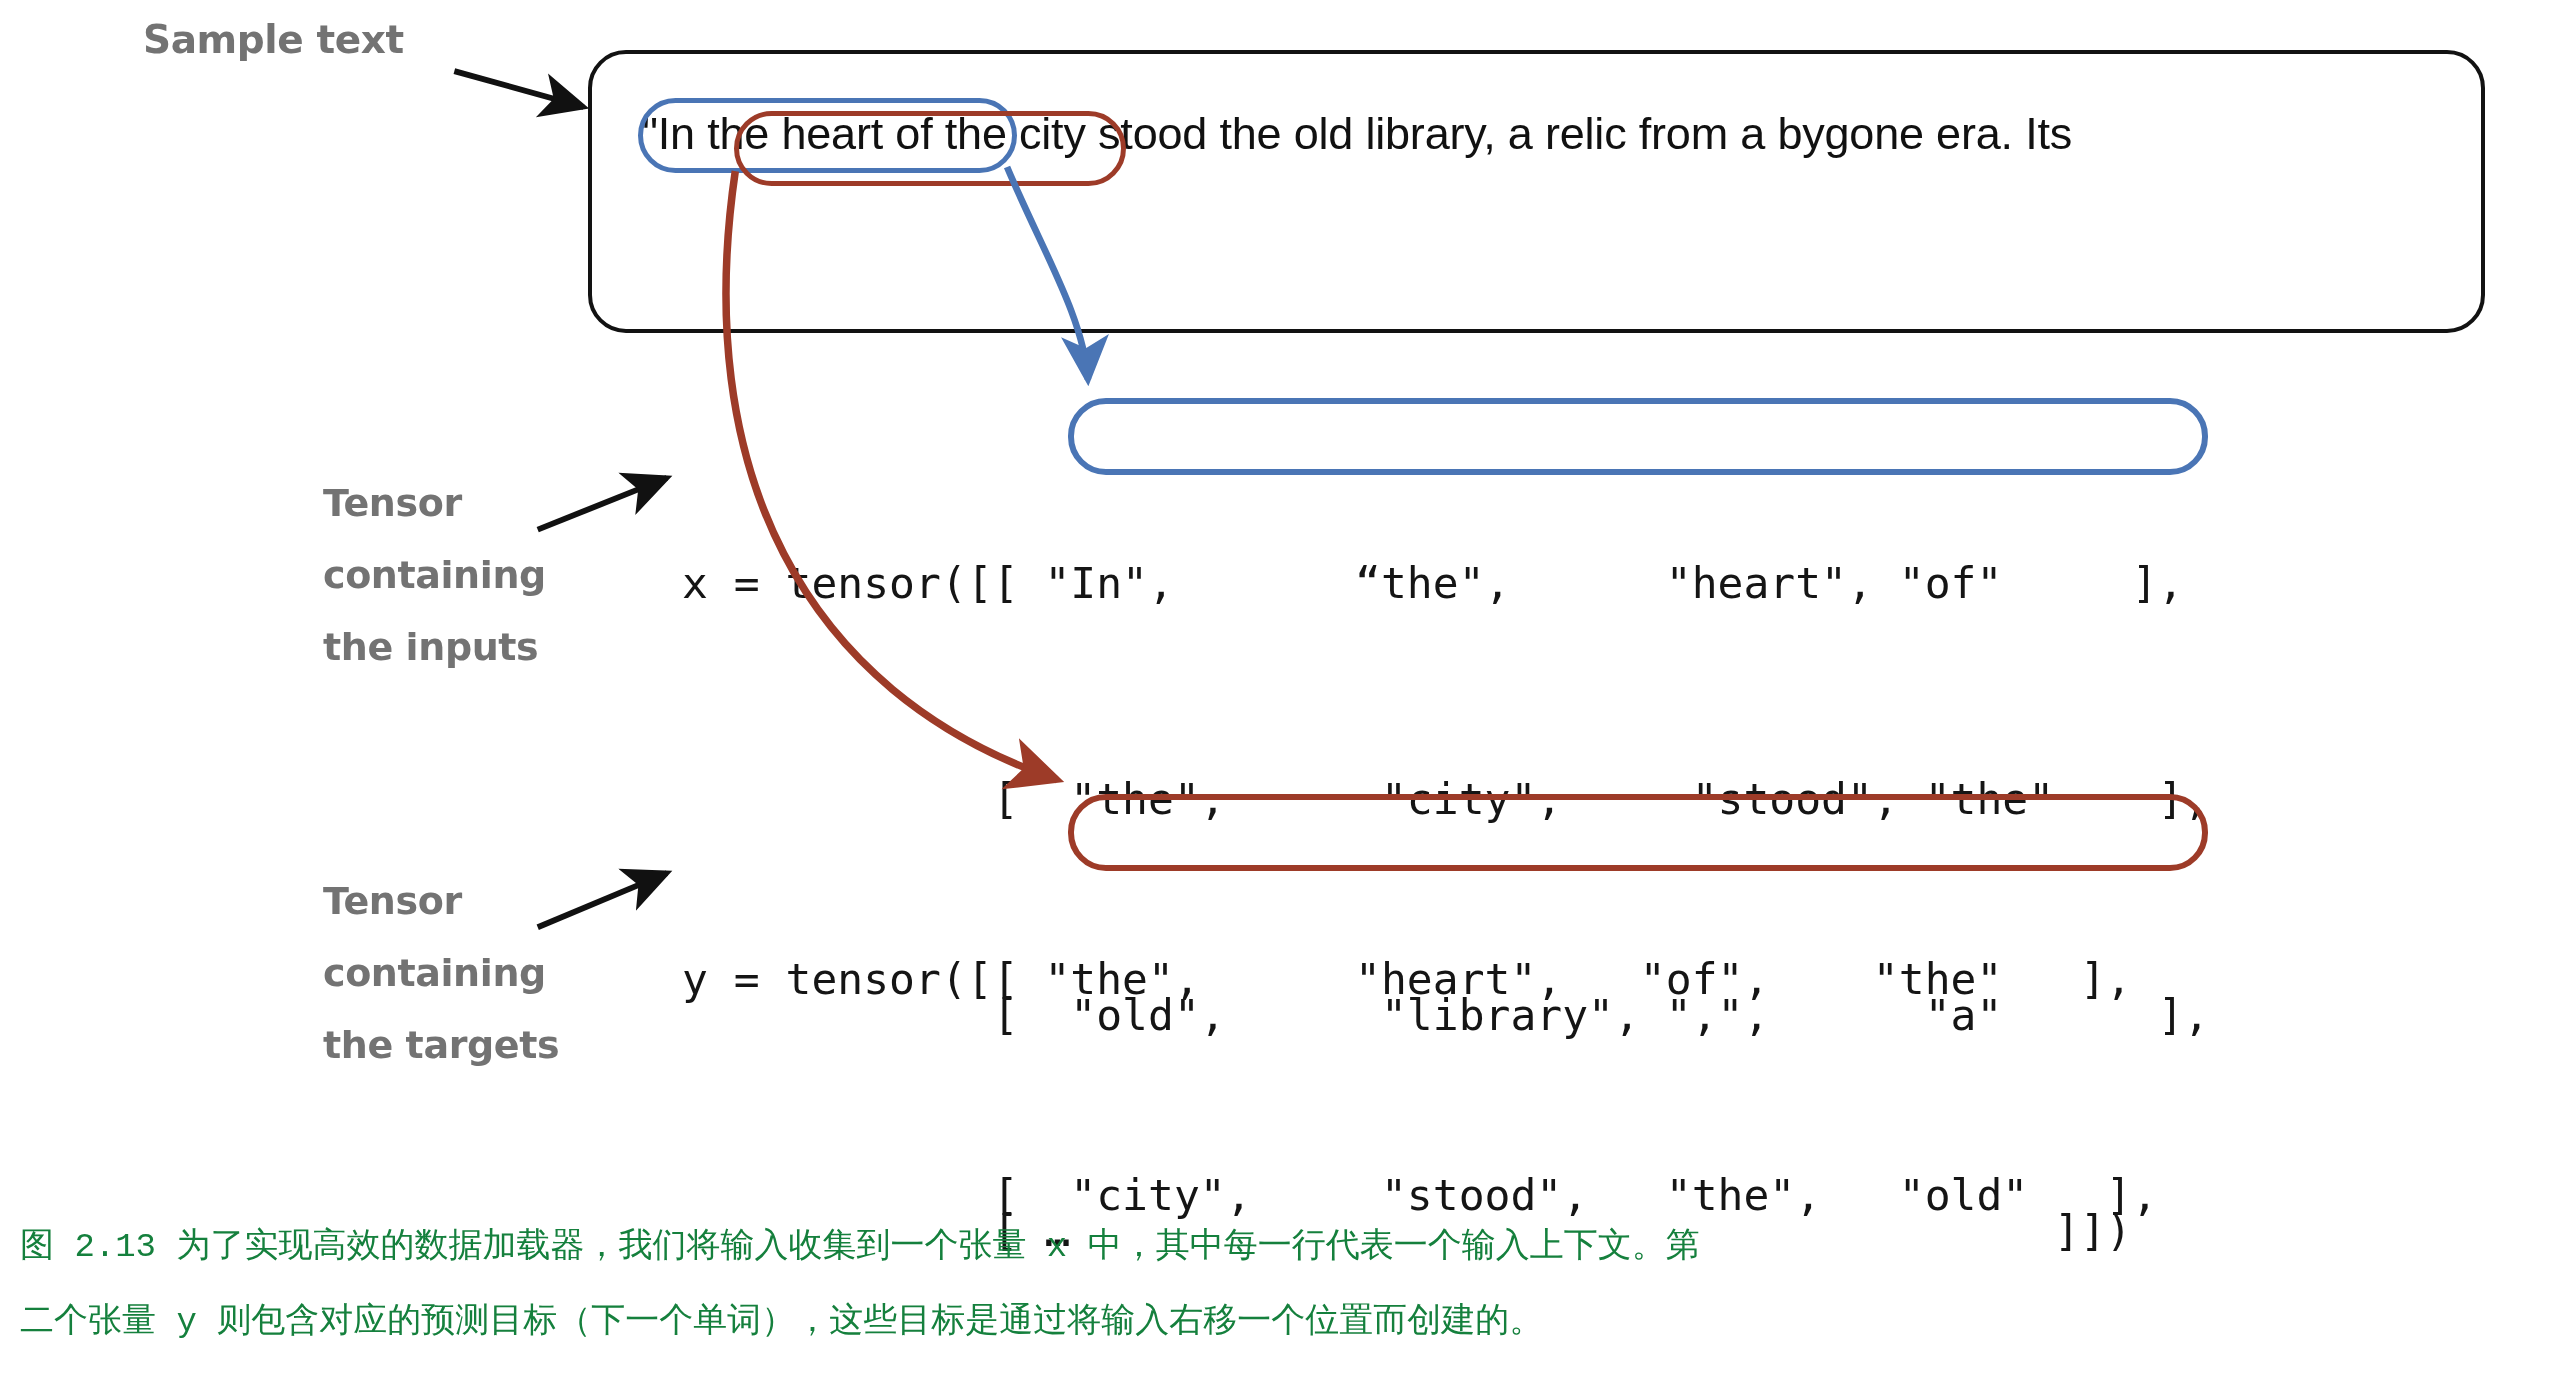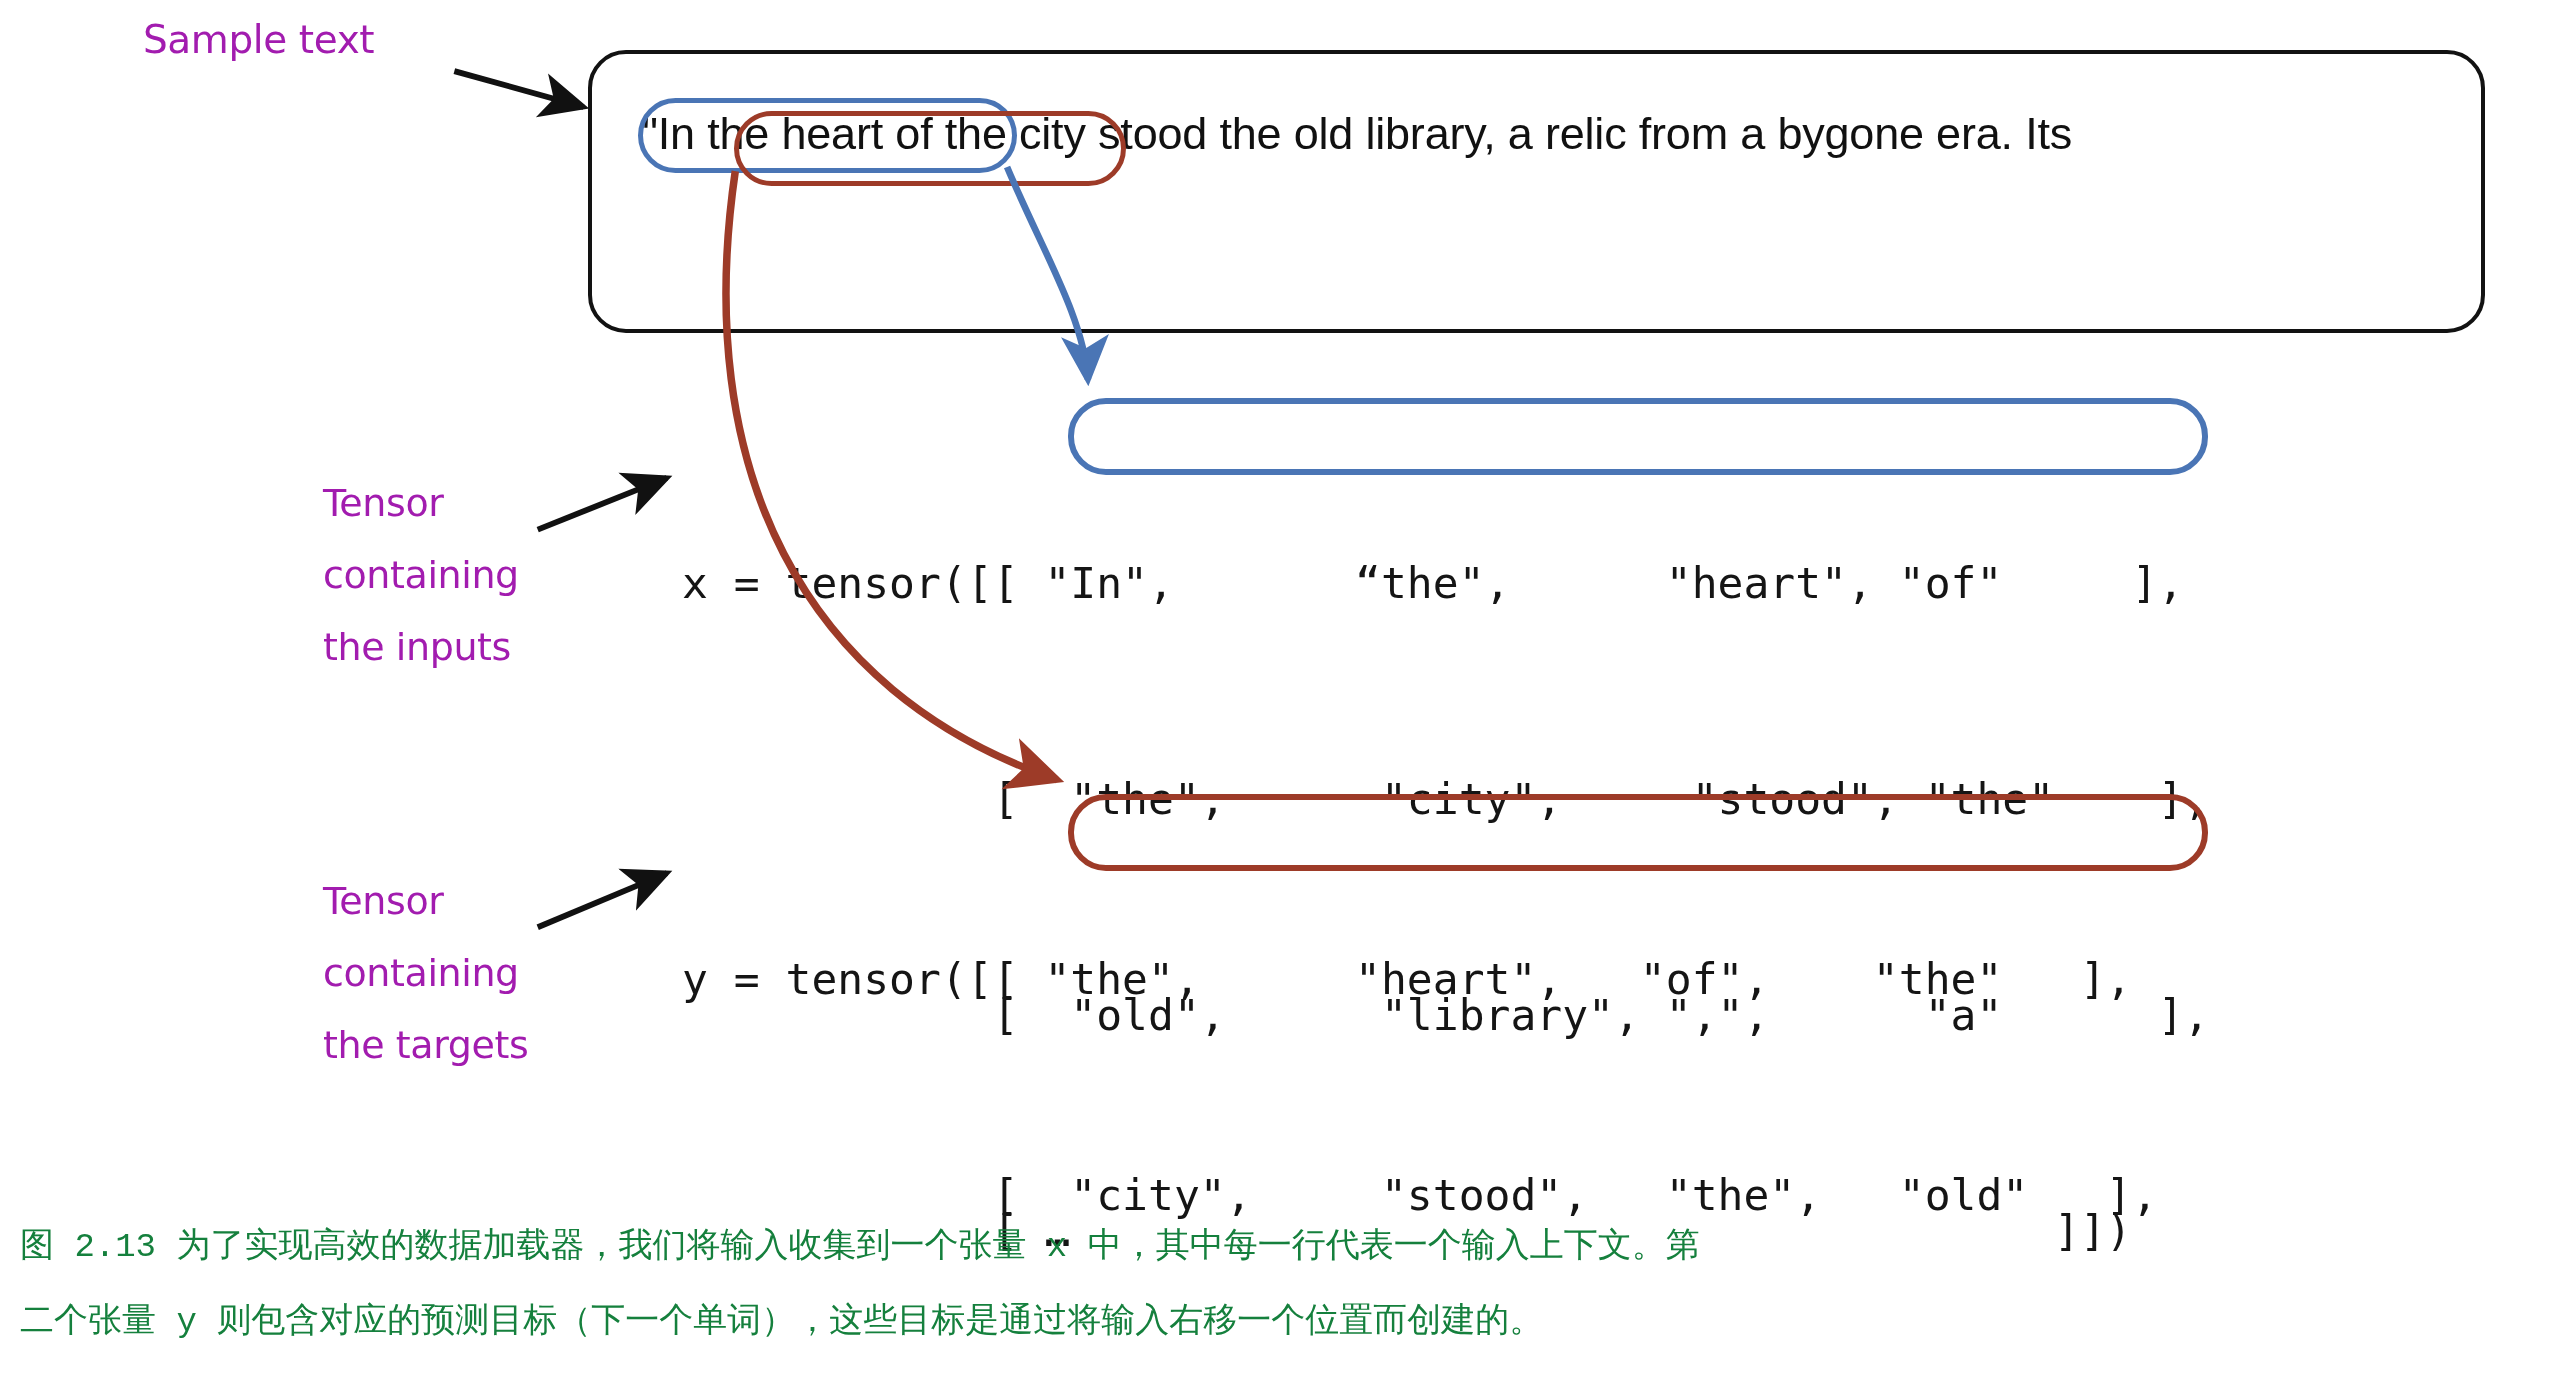--- a/index.html
+++ b/index.html
@@ -19,22 +19,22 @@
     position: absolute;
     left: 0; top: 0;
     width: 2576px;
     height: 1391px;
   }
 
   
   .anno-label {
     position: absolute;
     font-family: "DejaVu Sans", sans-serif;
-    font-weight: 400;
-    color: #a21caf;
+    font-weight: 700;
+    color: #737373;
     font-size: 38px;
     line-height: 72px;
     letter-spacing: -0.4px;
     white-space: pre;
   }
   #sample-text-label {
     left: 143px;
     top: 4.2px;
     font-size: 39px;
   }

